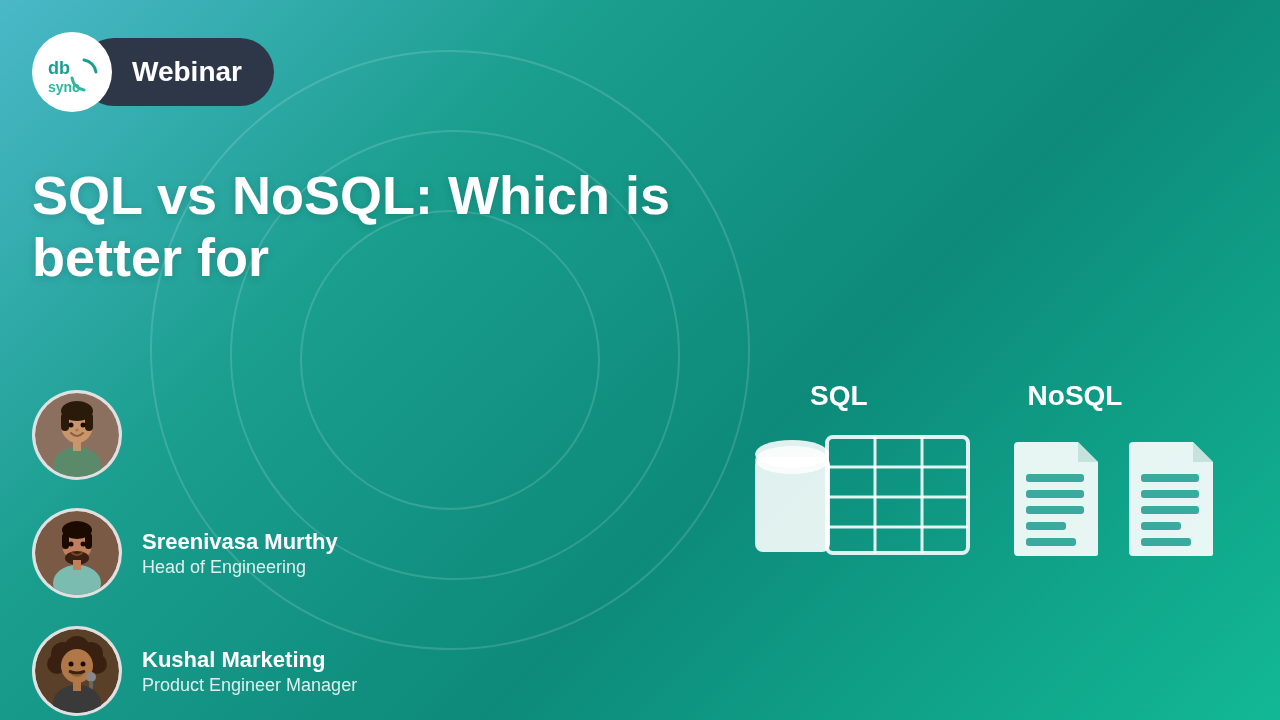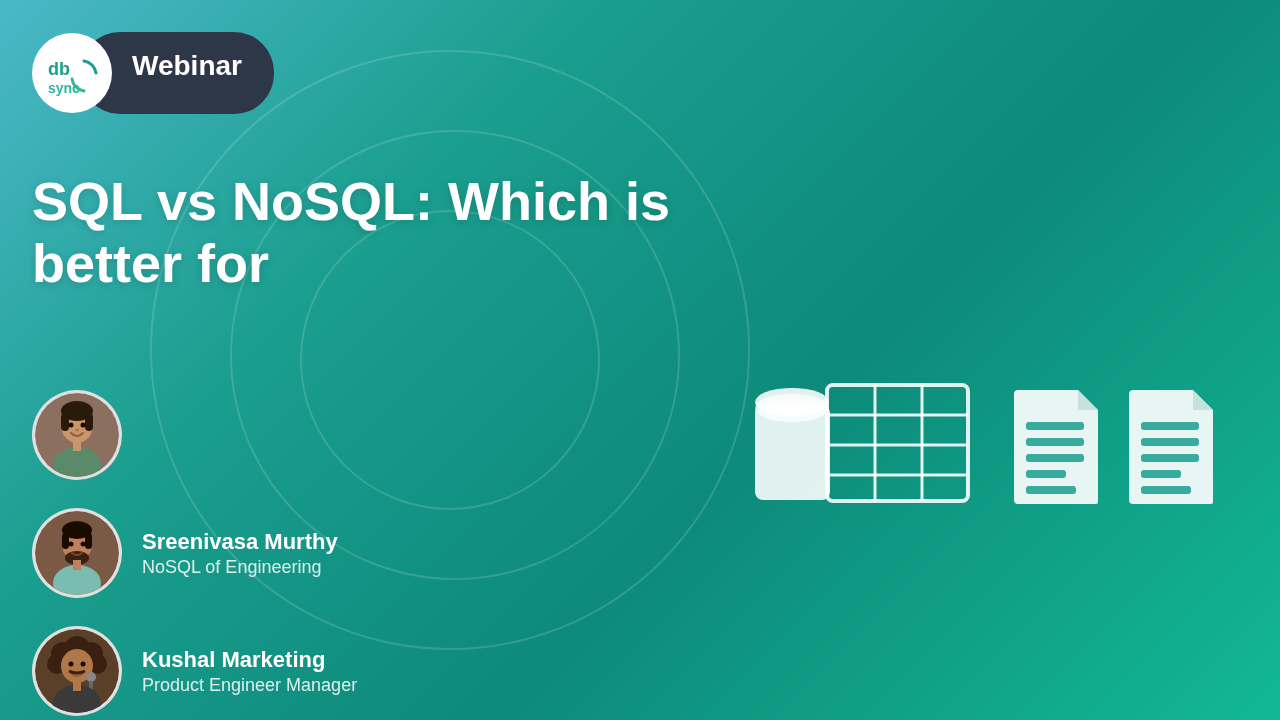--- a/index.html
+++ b/index.html
@@ -68,30 +68,30 @@
       line-height: 1;
       text-align: center;
       margin-top: 12px;
     }
 
     .webinar-pill {
       background: #2d3748;
       color: white;
       font-size: 28px;
       font-weight: 800;
-      padding: 18px 32px 32px 52px;
+      padding: 18px 32px 18px 52px;
       border-radius: 40px;
       margin-left: -32px;
       z-index: 1;
     }
 
     
     .main-title {
       position: absolute;
-      top: 170px;
+      top: 164px;
       left: 32px;
       color: white;
       font-size: 54px;
       font-weight: 900;
       line-height: 1.15;
       max-width: 680px;
       text-shadow: 0 2px 8px rgba(0,0,0,0.15);
     }
 
     
@@ -253,21 +253,21 @@
 
           <path d="M37 42 Q42 46 47 42" stroke="#7a4820" stroke-width="2" fill="none" stroke-linecap="round"></path>
 
           <ellipse cx="42" cy="72" rx="24" ry="18" fill="#7abcb0"></ellipse>
 
           <rect x="38" y="49" width="8" height="10" fill="#c08060"></rect>
         </svg>
       </div>
       <div class="speaker-info">
         <span class="speaker-name">Sreenivasa Murthy</span>
-        <span class="speaker-role">NoSQL of Engineering</span>
+        <span class="speaker-role">Head of Engineering</span>
       </div>
     </div>
 
     <div class="speaker-item">
       <div class="speaker-avatar">
         <svg width="84" height="84" viewBox="0 0 84 84">
           <circle cx="42" cy="42" r="42" fill="#5a4028"></circle>
 
           <circle cx="28" cy="25" r="12" fill="#3a2010"></circle>
           <circle cx="42" cy="20" r="13" fill="#3a2010"></circle>
@@ -295,20 +295,24 @@
       <div class="speaker-info">
         <span class="speaker-name">Kushal Marketing</span>
         <span class="speaker-role">Product Engineer Manager</span>
       </div>
     </div>
 
   </div>
 
   <div class="right-section">
 
+    <div class="db-labels">
+      <span class="db-label">SQL</span>
+      <span class="db-label">NoSQL</span>
+    </div>
 
     <div class="db-icons">
 
       <div class="sql-icon-group">
 
         <div style="position:relative; width:85px; height:130px; flex-shrink:0;">
           <svg width="85" height="130" viewBox="0 0 85 130">
 
             <rect x="5" y="25" width="75" height="95" rx="8" fill="rgba(255,255,255,0.88)"></rect>
 

